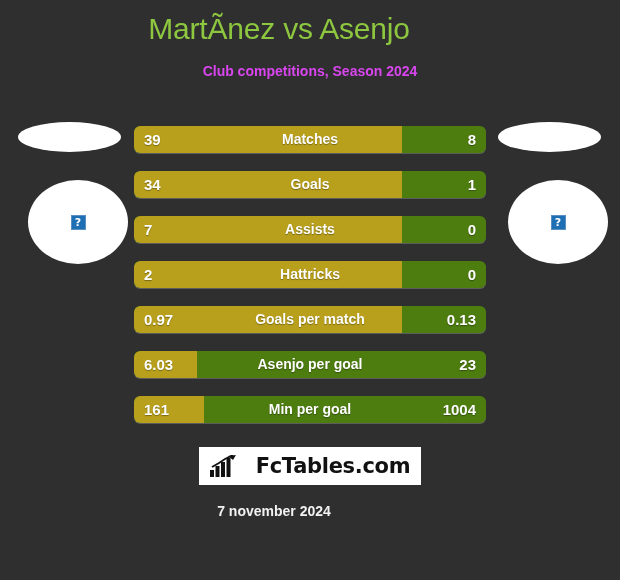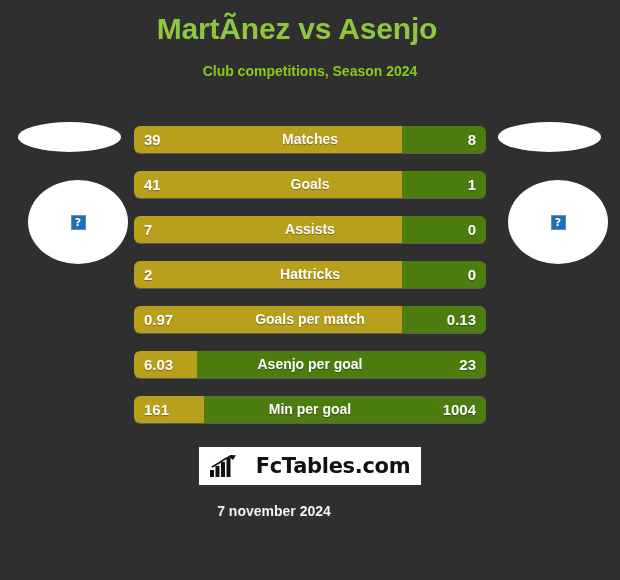--- a/index.html
+++ b/index.html
@@ -23,33 +23,32 @@
 
   
   .title {
     position: absolute;
     top: 10px;
     left: 0;
     width: 558px;
     text-align: center;
     color: #8dc63f;
     font-size: 30px;
-    font-weight: bold;
+    font-weight: normal;
     letter-spacing: -0.2px;
     line-height: 38px;
     white-space: nowrap;
-    margin-left: 18px;
   }
   .subtitle {
     position: absolute;
     top: 62px;
     left: 0;
     width: 620px;
     text-align: center;
-    color: #84cc16;
+    color: #d946ef;
     font-size: 14px;
     font-weight: bold;
     line-height: 18px;
   }
 
   
   .avatar-col {
     position: absolute;
     top: 118px;
     width: 124px;
@@ -211,21 +210,21 @@
 
     <div class="bar-row">
       <div class="bar-home" style="width: 76%;"></div>
       <div class="val home">39</div>
       <div class="label">Matches</div>
       <div class="val away">8</div>
     </div>
 
     <div class="bar-row">
       <div class="bar-home" style="width: 76%;"></div>
-      <div class="val home">41</div>
+      <div class="val home">34</div>
       <div class="label">Goals</div>
       <div class="val away">1</div>
     </div>
 
     <div class="bar-row">
       <div class="bar-home" style="width: 76%;"></div>
       <div class="val home">7</div>
       <div class="label">Assists</div>
       <div class="val away">0</div>
     </div>

